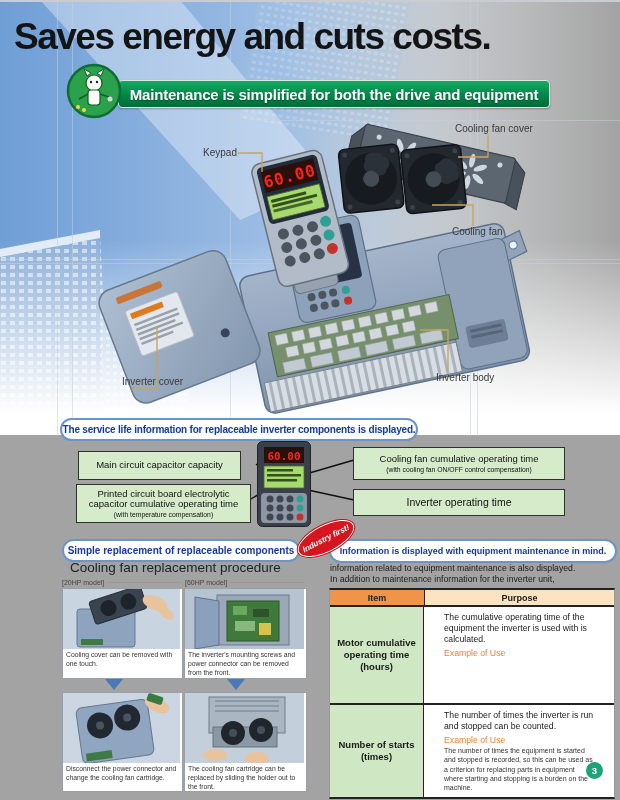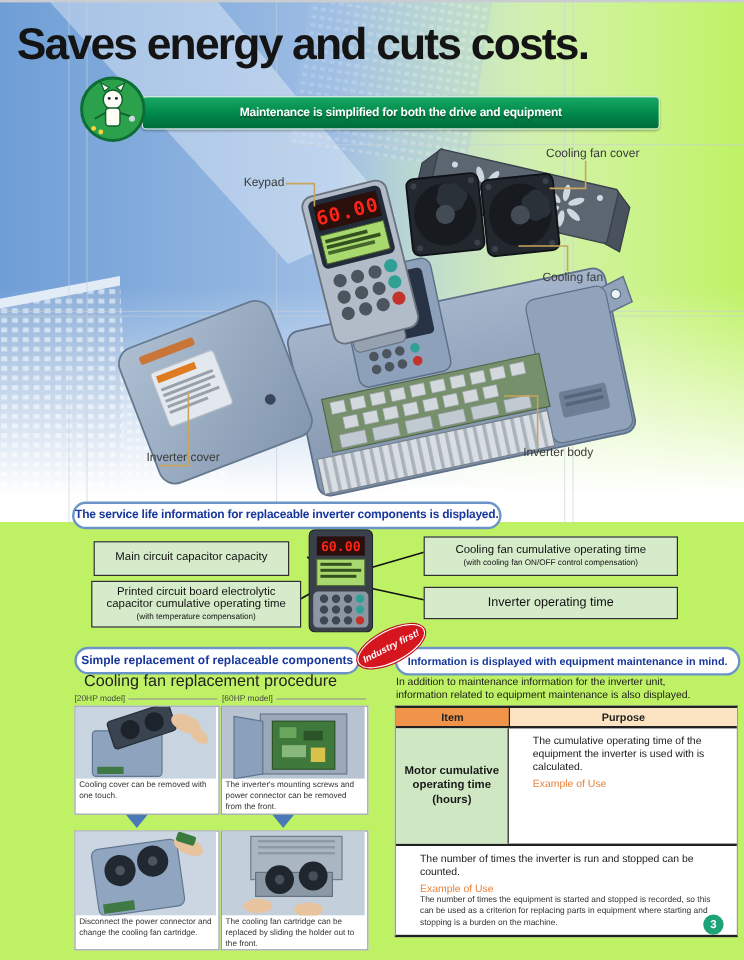--- a/index.html
+++ b/index.html
@@ -1,37 +1,37 @@
 <!DOCTYPE html>
 <html><head>
 <meta charset="utf-8">
 <style>
   html,body{margin:0;padding:0;background:#e8e8e8;}
   .page{
     position:relative;width:620px;height:800px;margin:0 auto;
-    background:#bef264;overflow:hidden;
+    background:#a3a3a3;overflow:hidden;
     font-family:"Liberation Sans",sans-serif;color:#1a1a1a;
   }
   .abs{position:absolute;}
   
   .gl{position:absolute;background:#c6cfd9;opacity:.55;}
   
   .title{
     position:absolute;left:14px;top:16px;font-size:37px;font-weight:bold;
     letter-spacing:-1.5px;color:#141414;white-space:nowrap;
   }
   
   .gbanner{
     position:absolute;left:118px;top:80px;width:430px;height:26px;
     background:linear-gradient(180deg,#17a863 0%,#00874a 55%,#006b39 100%);
     border:1px solid #cfe9da;border-radius:4px;
     box-shadow:0 1px 2px rgba(0,0,0,.3);
     display:flex;align-items:center;justify-content:center;
   }
-  .gbanner span{color:#fff;font-weight:bold;font-size:10px;letter-spacing:-.2px;
+  .gbanner span{color:#fff;font-weight:bold;font-size:15px;letter-spacing:-.2px;
     text-shadow:0 1px 1px rgba(0,0,0,.35);white-space:nowrap;}
   
   .plabel{position:absolute;font-size:10px;color:#3a3a3a;white-space:nowrap;}
   
   .bluebanner{
     position:absolute;background:#fff;border:2px solid #6b95c8;border-radius:12px;
     display:flex;align-items:center;justify-content:center;
     color:#17379e;font-weight:bold;white-space:nowrap;
   }
   
@@ -503,42 +503,48 @@
     <div class="cap">The cooling fan cartridge can be replaced by sliding the holder out to the front.</div>
   </div>
 
   <div class="badge">
     <span>Industry first!</span>
   </div>
   <div class="bluebanner" style="left:329px;top:539px;width:284px;height:20px;font-size:9px;">
     <span>Information is displayed with equipment maintenance in mind.</span>
   </div>
   <div class="intro">
+    <div>information related to equipment maintenance is also displayed.</div>
     <div>In addition to maintenance information for the inverter unit,</div>
-    <div>information related to equipment maintenance is also displayed.</div>
   </div>
 
   <div class="tbl">
     <div class="tr hdr">
       <div class="th-item">Item</div>
       <div class="th-purpose">Purpose</div>
     </div>
     <div class="tr row1">
       <div class="td-item">
         <div>
           <span>Motor cumulative operating time</span><br>
           <span>(hours)</span>
         </div>
       </div>
       <div class="td-purpose">
         <div>The cumulative operating time of the equipment the inverter is used with is calculated.</div>
         <div class="ex-label">Example of Use</div>
       </div>
     </div>
     <div class="tr row2">
+      <div class="td-item">
+        <div>
+          <span>Number of starts</span><br>
+          <span>(times)</span>
+        </div>
+      </div>
       <div class="td-purpose">
         <div>The number of times the inverter is run and stopped can be counted.</div>
         <div class="ex-label">Example of Use</div>
         <div class="ex-small">The number of times the equipment is started and stopped is recorded, so this can be used as a criterion for replacing parts in equipment where starting and stopping is a burden on the machine.</div>
       </div>
     </div>
   </div>
 
   <div class="pagedot">
     <span>3</span>

